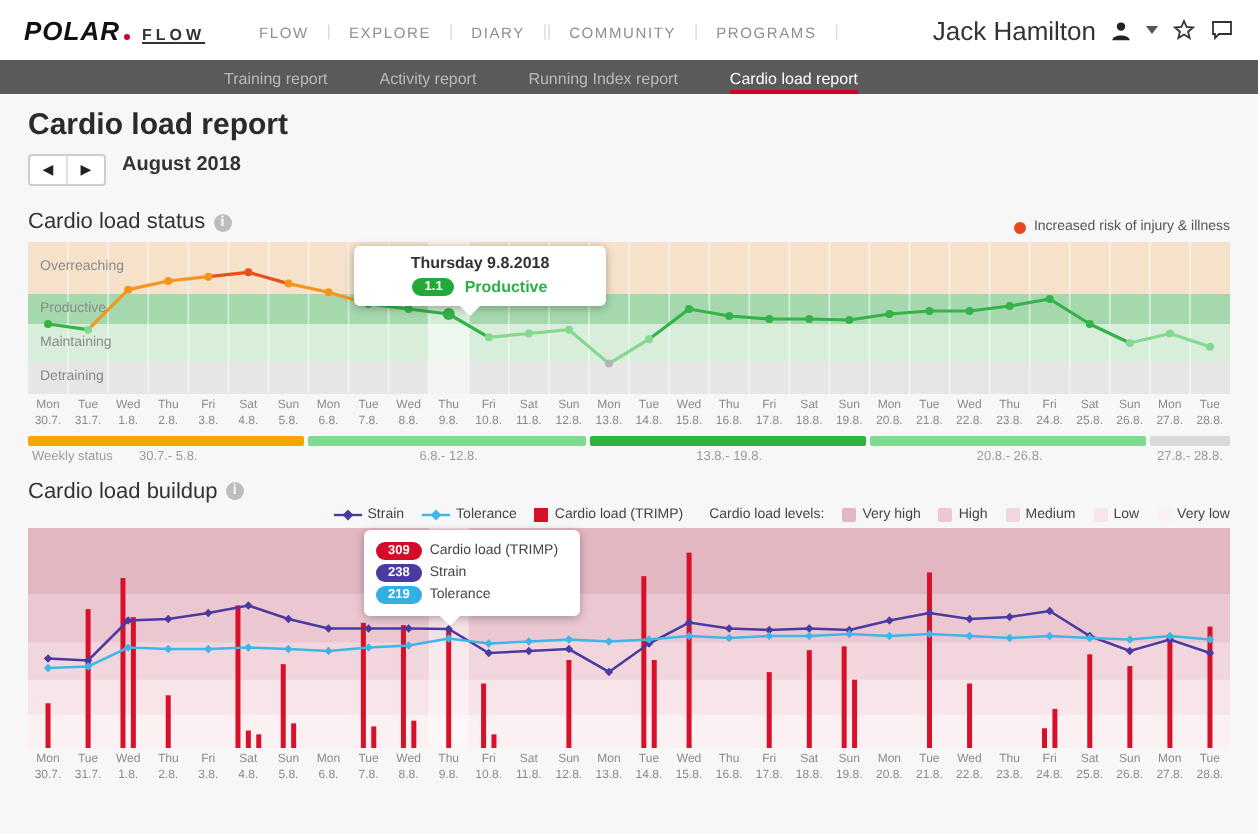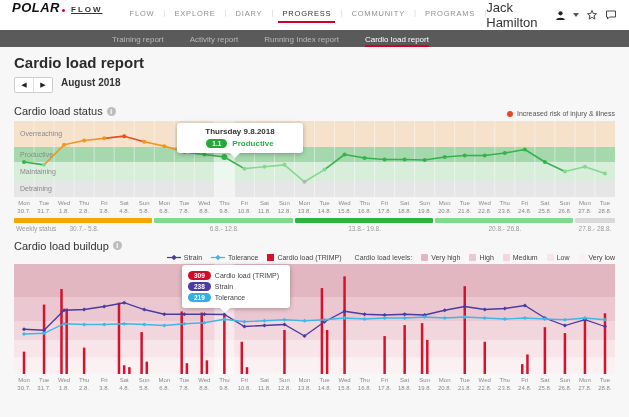--- a/index.html
+++ b/index.html
@@ -1,20 +1,20 @@
 <!DOCTYPE html>
 <html><head>
 <meta charset="utf-8">
 <style>
   html,body{margin:0;padding:0;}
   body{font-family:"Liberation Sans",sans-serif;background:#e9e9e9;}
   .page{position:relative;width:629px;height:417px;background:#f7f7f7;overflow:hidden;}
 
   
-  .topnav{height:30px;background:#fff;display:flex;align-items:flex-start;padding:0 12px;box-sizing:border-box;}
+  .topnav{height:30px;background:#fff;display:flex;align-items:center;padding:0 12px;box-sizing:border-box;}
   .logo{display:flex;align-items:baseline;margin-right:18px;}
   .logo .brand{font-size:13px;font-weight:900;font-style:italic;letter-spacing:.5px;color:#111;}
   .logo .dot{display:inline-block;width:3px;height:3px;border-radius:50%;background:#d10027;margin-left:2px;}
   .logo .product{font-size:8px;letter-spacing:2px;color:#333;margin-left:6px;font-weight:bold;text-decoration:underline;}
   .mainmenu{display:flex;align-items:center;flex:1;}
   .mi{position:relative;font-size:7.5px;letter-spacing:.8px;color:#8f8f8f;padding:9px 0 7px;margin:0 9px;cursor:pointer;}
   .mi.active{color:#333;}
   .mi.active::after{content:"";position:absolute;left:-4px;right:-4px;bottom:2px;height:2px;background:#d10027;}
   .sep{color:#d8d8d8;font-size:8px;}
   .userarea{display:flex;align-items:center;gap:7px;}
@@ -93,21 +93,20 @@
         <span class="dot"></span>
       <span class="product">FLOW</span>
     </div>
     <div class="mainmenu">
       <span class="mi">FLOW</span>
         <span class="sep">|</span>
       <span class="mi">EXPLORE</span>
         <span class="sep">|</span>
       <span class="mi">DIARY</span>
         <span class="sep">|</span>
-      <span class="mi active">PROGRESS</span>
         <span class="sep">|</span>
       <span class="mi">COMMUNITY</span>
         <span class="sep">|</span>
       <span class="mi">PROGRAMS</span>
         <span class="sep">|</span>
     </div>
     <div class="userarea">
       <span class="username">Jack Hamilton</span>
       <span>
         <svg width="11" height="11" viewBox="0 0 12 12">

